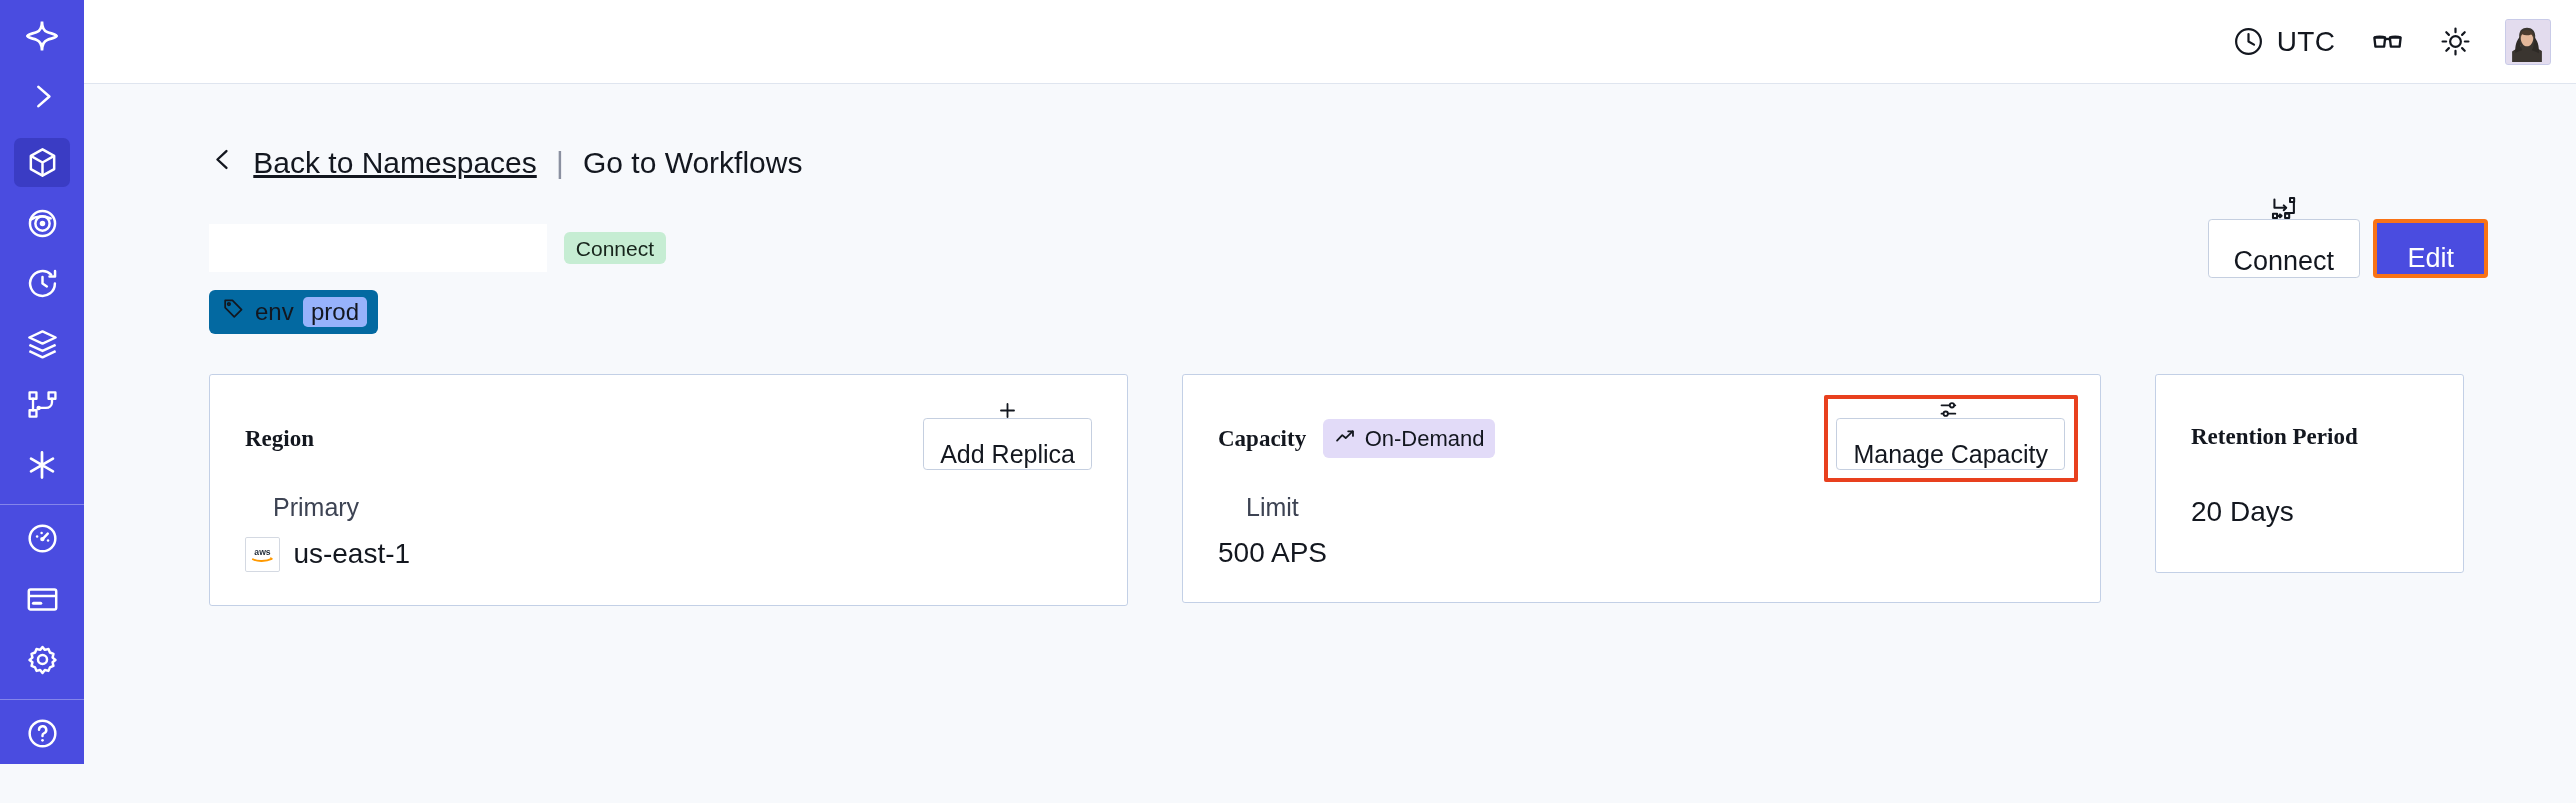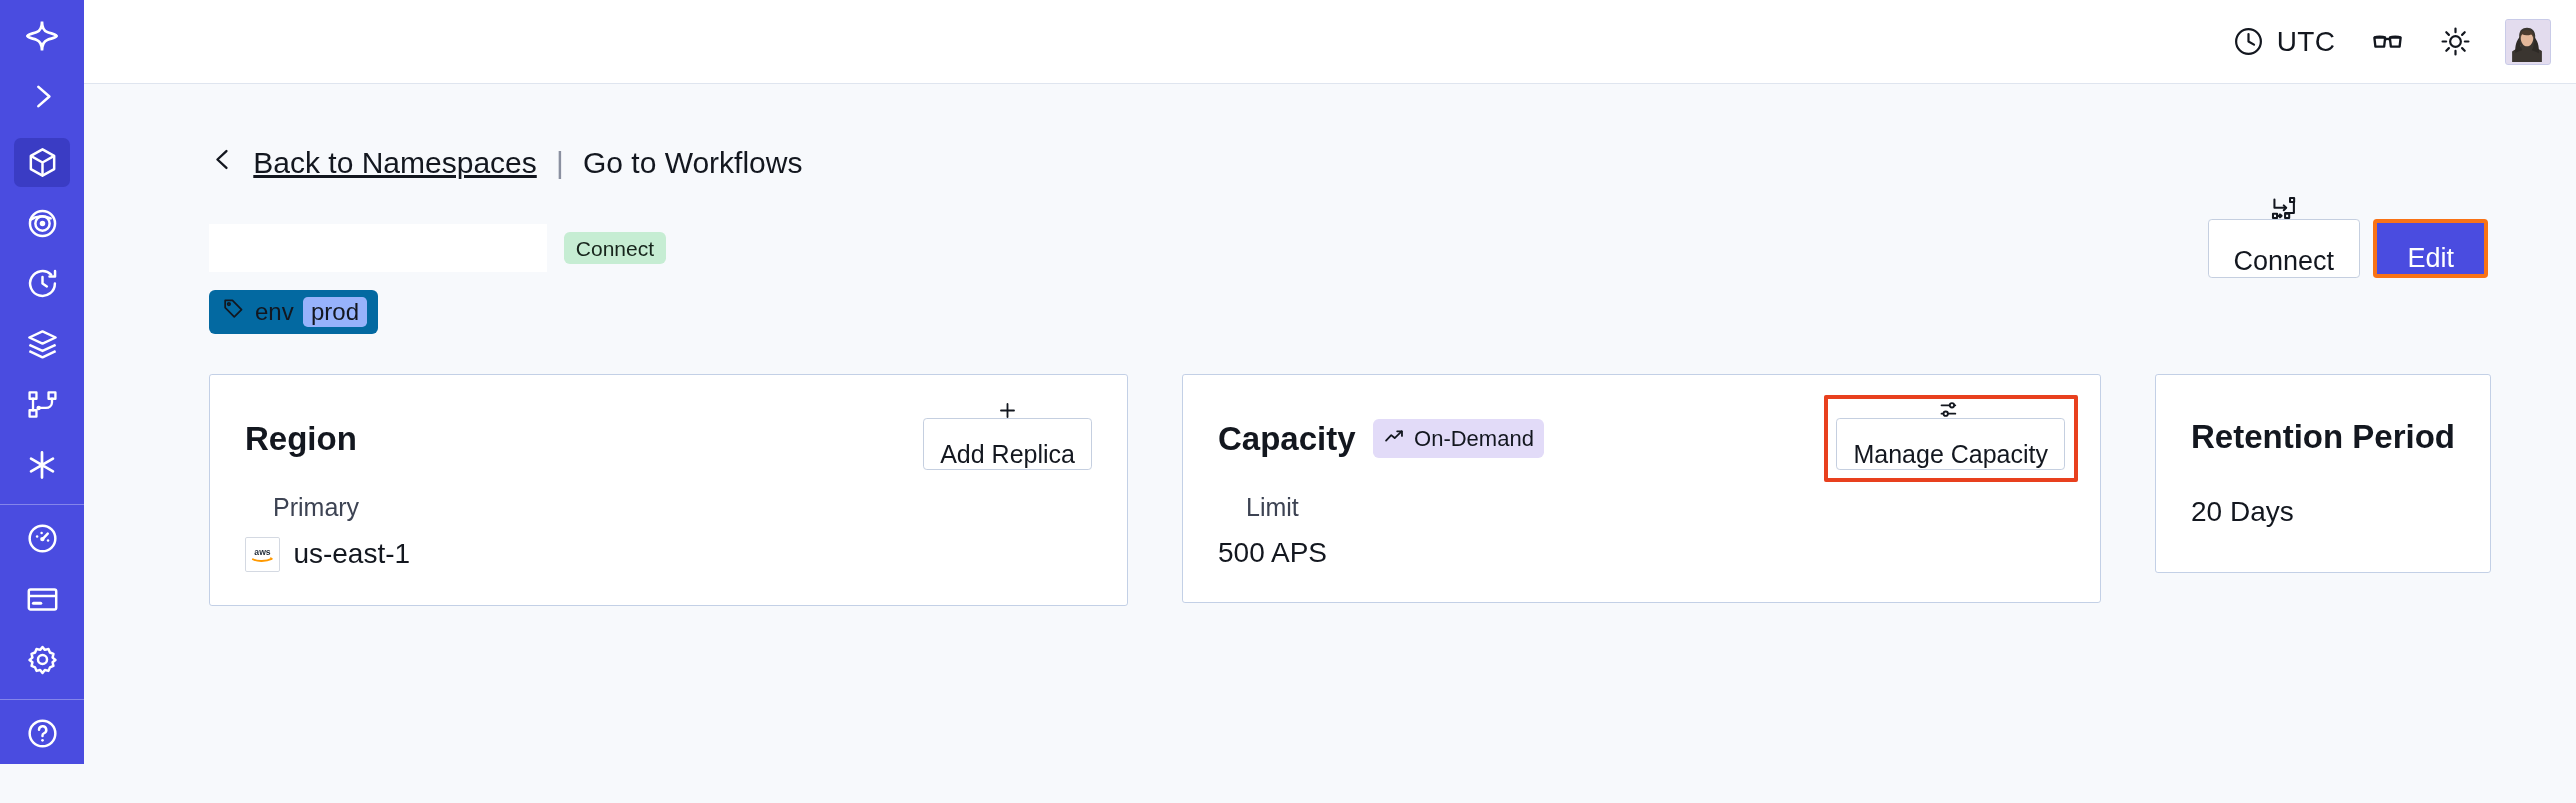--- a/index.html
+++ b/index.html
@@ -260,24 +260,25 @@
   .card-capacity { flex: 0 0 919px; }
   .card-retention{ flex: 0 0 309px; }
 
   .card-head {
     display: flex;
     align-items: center;
     gap: 17.3px;
     min-height: 59px;
   }
   .card-title {
-    font-size: 33px;
+    font-size: 23px;
     font-weight: bold;
     color: #13171f;
     white-space: nowrap;
+    font-family: Liberation Serif, serif;
   }
 
   .badge-ondemand {
     display: inline-flex;
     align-items: center;
     gap: 7.7px;
     background: #e2dbf8;
     color: #13171f;
     font-size: 22px;
     padding: 5.8px 10.5px;

